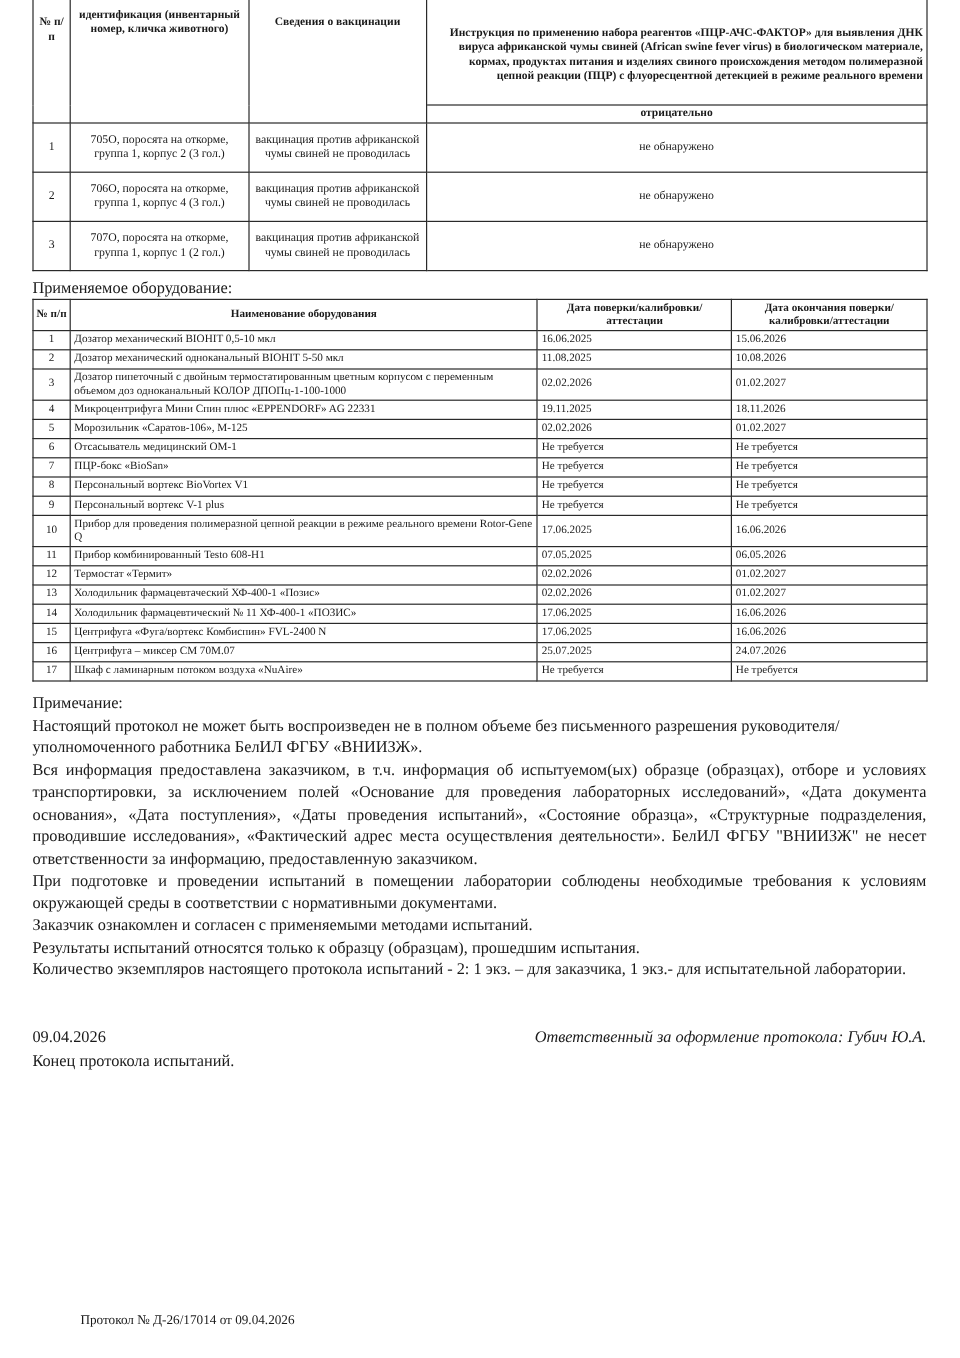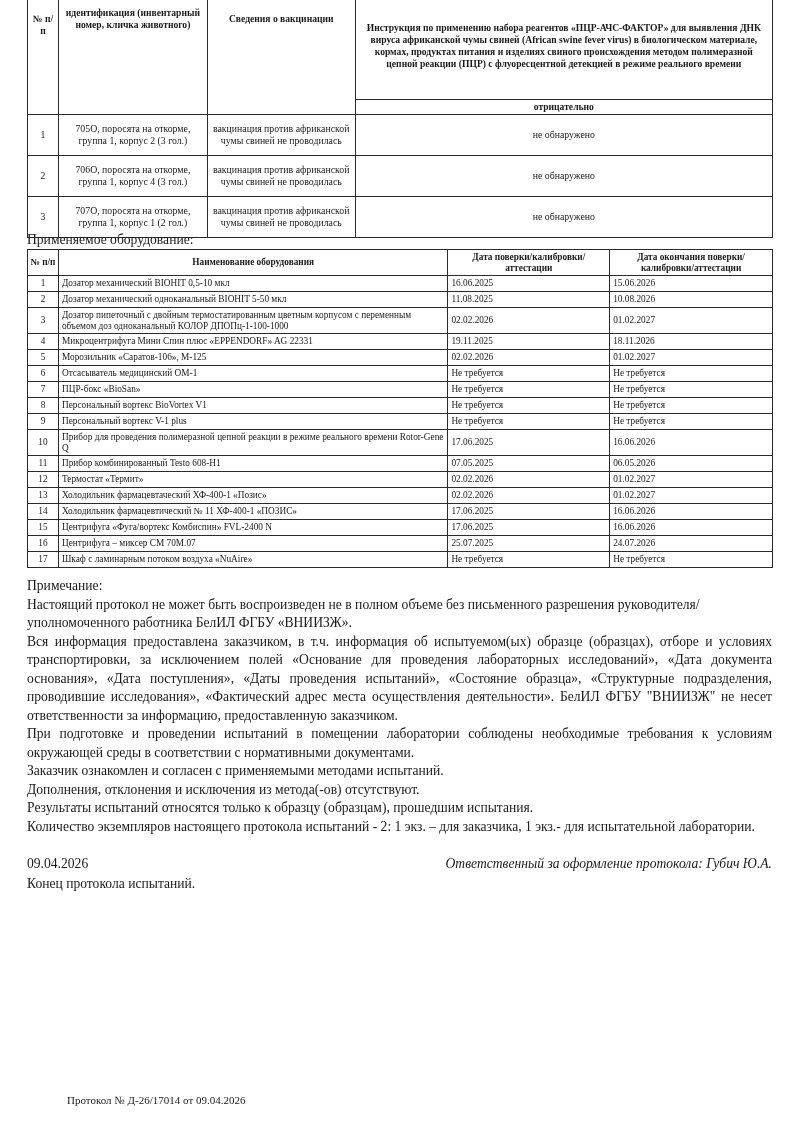--- a/index.html
+++ b/index.html
@@ -4,21 +4,21 @@
 <style>
   html, body { margin:0; padding:0; background:#ffffff; }
   body { width:800px; height:1132px; position:relative; overflow:hidden;
          font-family:"Liberation Serif", "DejaVu Serif", serif; color:#1a1a1a; }
   table { border-collapse:collapse; position:absolute; }
   td, th { border:1px solid #2a2a2a; padding:0 3px; vertical-align:middle; }
 
   
   #results { left:27px; top:-2px; width:746px; font-size:9.6px; line-height:12px; }
   #results th { font-weight:bold; text-align:center; vertical-align:top; padding-top:14px; }
-  #results th.instr { padding-top:12px; padding-bottom:18px; vertical-align:middle; }
+  #results th.instr { padding-top:12px; padding-bottom:6px; vertical-align:middle;text-align:right; }
   #results th.sub { padding:1px 3px; height:12px; }
   #results td { text-align:center; height:40px; font-size:9.8px; }
   #results .top-hidden { border-top:none; }
 
   
   #equip-title { position:absolute; left:27px; top:232px; font-size:13.6px; }
   #equipment { left:27px; top:249px; width:746px; font-size:9.3px; line-height:11px; }
   #equipment th { font-weight:bold; text-align:center; height:25px; padding:0 2px; }
   #equipment td { height:15px; }
   #equipment td.num { text-align:center; }
@@ -198,21 +198,20 @@
       </tr>
 </tbody>
   </table>
 
 <div id="notes">
   <p>Примечание:</p>
   <p style="text-align:left">Настоящий протокол не может быть воспроизведен не в полном объеме без письменного разрешения руководителя/уполномоченного работника БелИЛ ФГБУ «ВНИИЗЖ».</p>
   <p>Вся информация предоставлена заказчиком, в т.ч. информация об испытуемом(ых) образце (образцах), отборе и условиях транспортировки, за исключением полей «Основание для проведения лабораторных исследований», «Дата документа основания», «Дата поступления», «Даты проведения испытаний», «Состояние образца», «Структурные подразделения, проводившие исследования», «Фактический адрес места осуществления деятельности». БелИЛ ФГБУ "ВНИИЗЖ" не несет ответственности за информацию, предоставленную заказчиком.</p>
   <p>При подготовке и проведении испытаний в помещении лаборатории соблюдены необходимые требования к условиям окружающей среды в соответствии с нормативными документами.</p>
   <p>Заказчик ознакомлен и согласен с применяемыми методами испытаний.</p>
-  <p>Дополнения, отклонения и исключения из метода(-ов) отсутствуют.</p>
   <p>Результаты испытаний относятся только к образцу (образцам), прошедшим испытания.</p>
   <p>Количество экземпляров настоящего протокола испытаний - 2: 1 экз. – для заказчика, 1 экз.- для испытательной лаборатории.</p>
 </div>
 
 <div id="sig">
   <span class="date">09.04.2026</span>
   <span class="resp">Ответственный за оформление протокола: Губич Ю.А.</span>
   <span class="end">Конец протокола испытаний.</span>
 </div>
 

